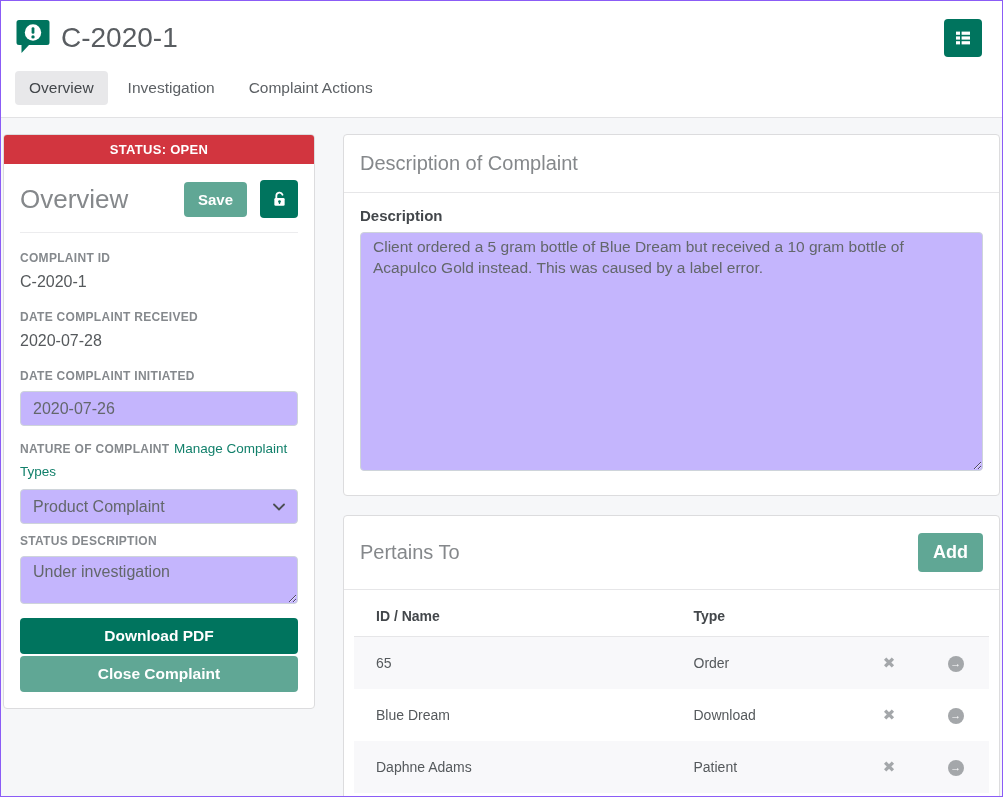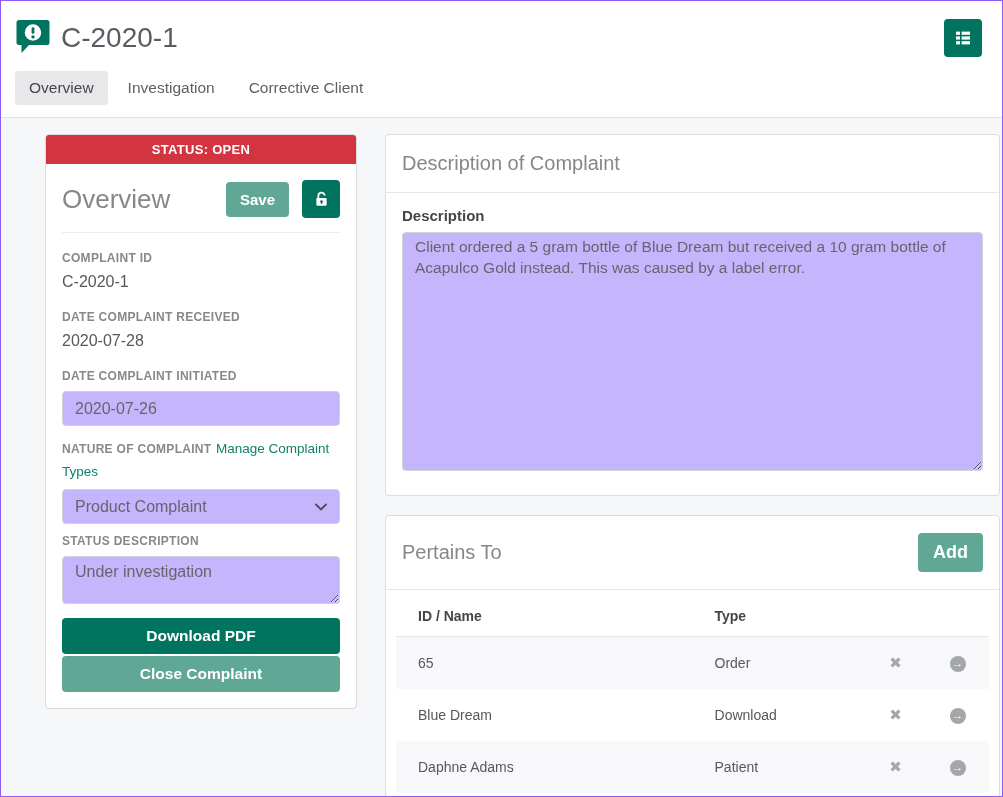--- a/index.html
+++ b/index.html
@@ -17,21 +17,21 @@
   .list-btn { margin-left:auto; width:38px; height:38px; background:var(--green);
     border:none; border-radius:4px; display:flex; align-items:center; justify-content:center; cursor:pointer; }
   .tabs { display:flex; gap:6px; margin-top:12px; }
   .tab { padding:8px 14px; font-size:15.5px; color:#5d6165; border-radius:4px; cursor:pointer; white-space:nowrap; }
   .tab.active { background:#e8e8ea; color:#43474b; }
 
   
   .content { display:flex; align-items:flex-start; padding:16px 2px 0 2px; }
 
   
-  .left-card { width:312px; flex:none; background:#fff; border:1px solid #dcdcde; border-radius:4px;margin-left:42px; }
+  .left-card { width:312px; flex:none; background:#fff; border:1px solid #dcdcde; border-radius:4px; }
   .banner { background:var(--red); color:#fff; font-weight:bold; font-size:13px;
     text-align:center; padding:7px 0; border-radius:3px 3px 0 0; letter-spacing:.3px; }
   .left-body { padding:16px; }
   .left-head { display:flex; align-items:center; }
   .left-title { font-size:26px; font-weight:300; color:#85888b; flex:1; }
   .save-btn { background:var(--teal); color:#fff; font-weight:bold; font-size:15px;
     border:none; border-radius:4px; padding:9px 14px; margin-right:13px; cursor:pointer; }
   .lock-btn { background:var(--green); width:38px; height:38px; border:none; border-radius:4px;
     display:flex; align-items:center; justify-content:center; cursor:pointer; }
   .hdiv { border:none; border-top:1px solid #ececee; margin:14px 0 18px; }
@@ -100,21 +100,21 @@
               <rect x="8.6" y="8.4" width="8.4" height="3.2"></rect>
             <rect x="3" y="13.2" width="4" height="3.2"></rect>
               <rect x="8.6" y="13.2" width="8.4" height="3.2"></rect>
           </g>
         </svg>
       </button>
     </div>
     <div class="tabs">
       <div class="tab active">Overview</div>
       <div class="tab">Investigation</div>
-      <div class="tab">Corrective Client</div>
+      <div class="tab">Complaint Actions</div>
     </div>
   </div>
 
   <div class="content">
 
     <div class="left-card">
       <div class="banner">STATUS: OPEN</div>
       <div class="left-body">
         <div class="left-head">
           <div class="left-title">Overview</div>

